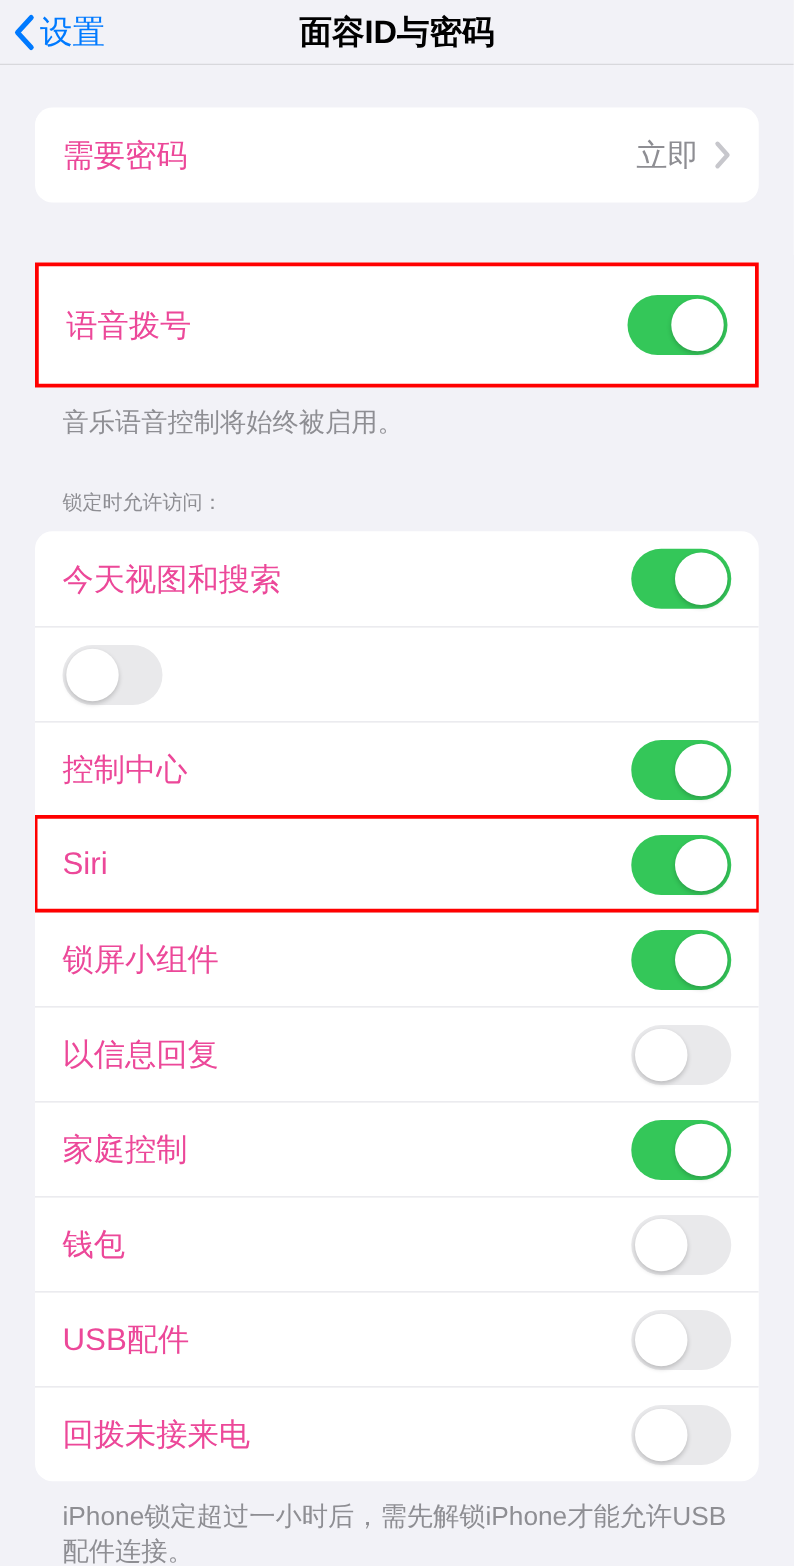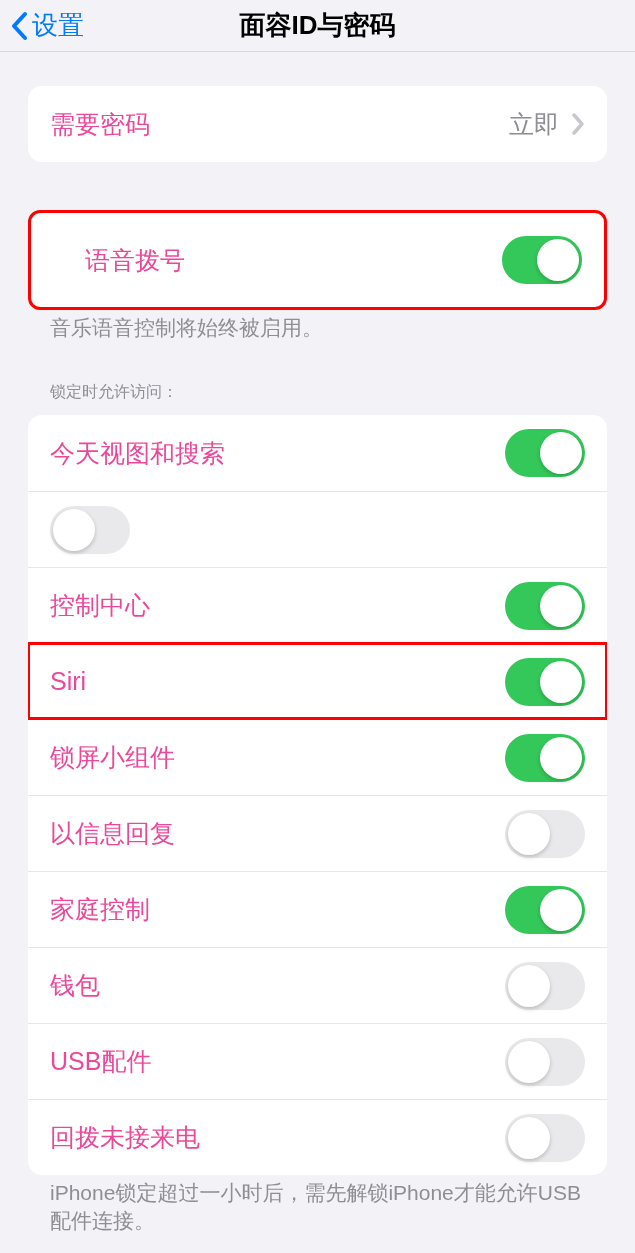--- a/index.html
+++ b/index.html
@@ -87,31 +87,30 @@
       height: 42px;
       border-radius: 50%;
       background: #fff;
       box-shadow: 0 2px 4px rgba(0,0,0,0.2);
     }
     .toggle.on .thumb { right: 3px; }
     .toggle.off .thumb { left: 3px; }
     .footnote {
       font-size: 21px;
       color: #8e8e93;
-      padding: 4px 22px 0;
+      padding: 14px 22px 0;
     }
     .section-header {
       font-size: 16px;
       color: #8e8e93;
       padding: 40px 22px 12px;
     }
     .highlight-group {
       border: 3px solid #ff0000;
-      border-radius: 12px;
-      padding-left: 32px;
+      border-radius: 0;
     }
     .highlight {
       outline: 3px solid #ff0000;
       outline-offset: -2px;
     }
   </style>
 </head>
 <body>
 
 <div class="header">

